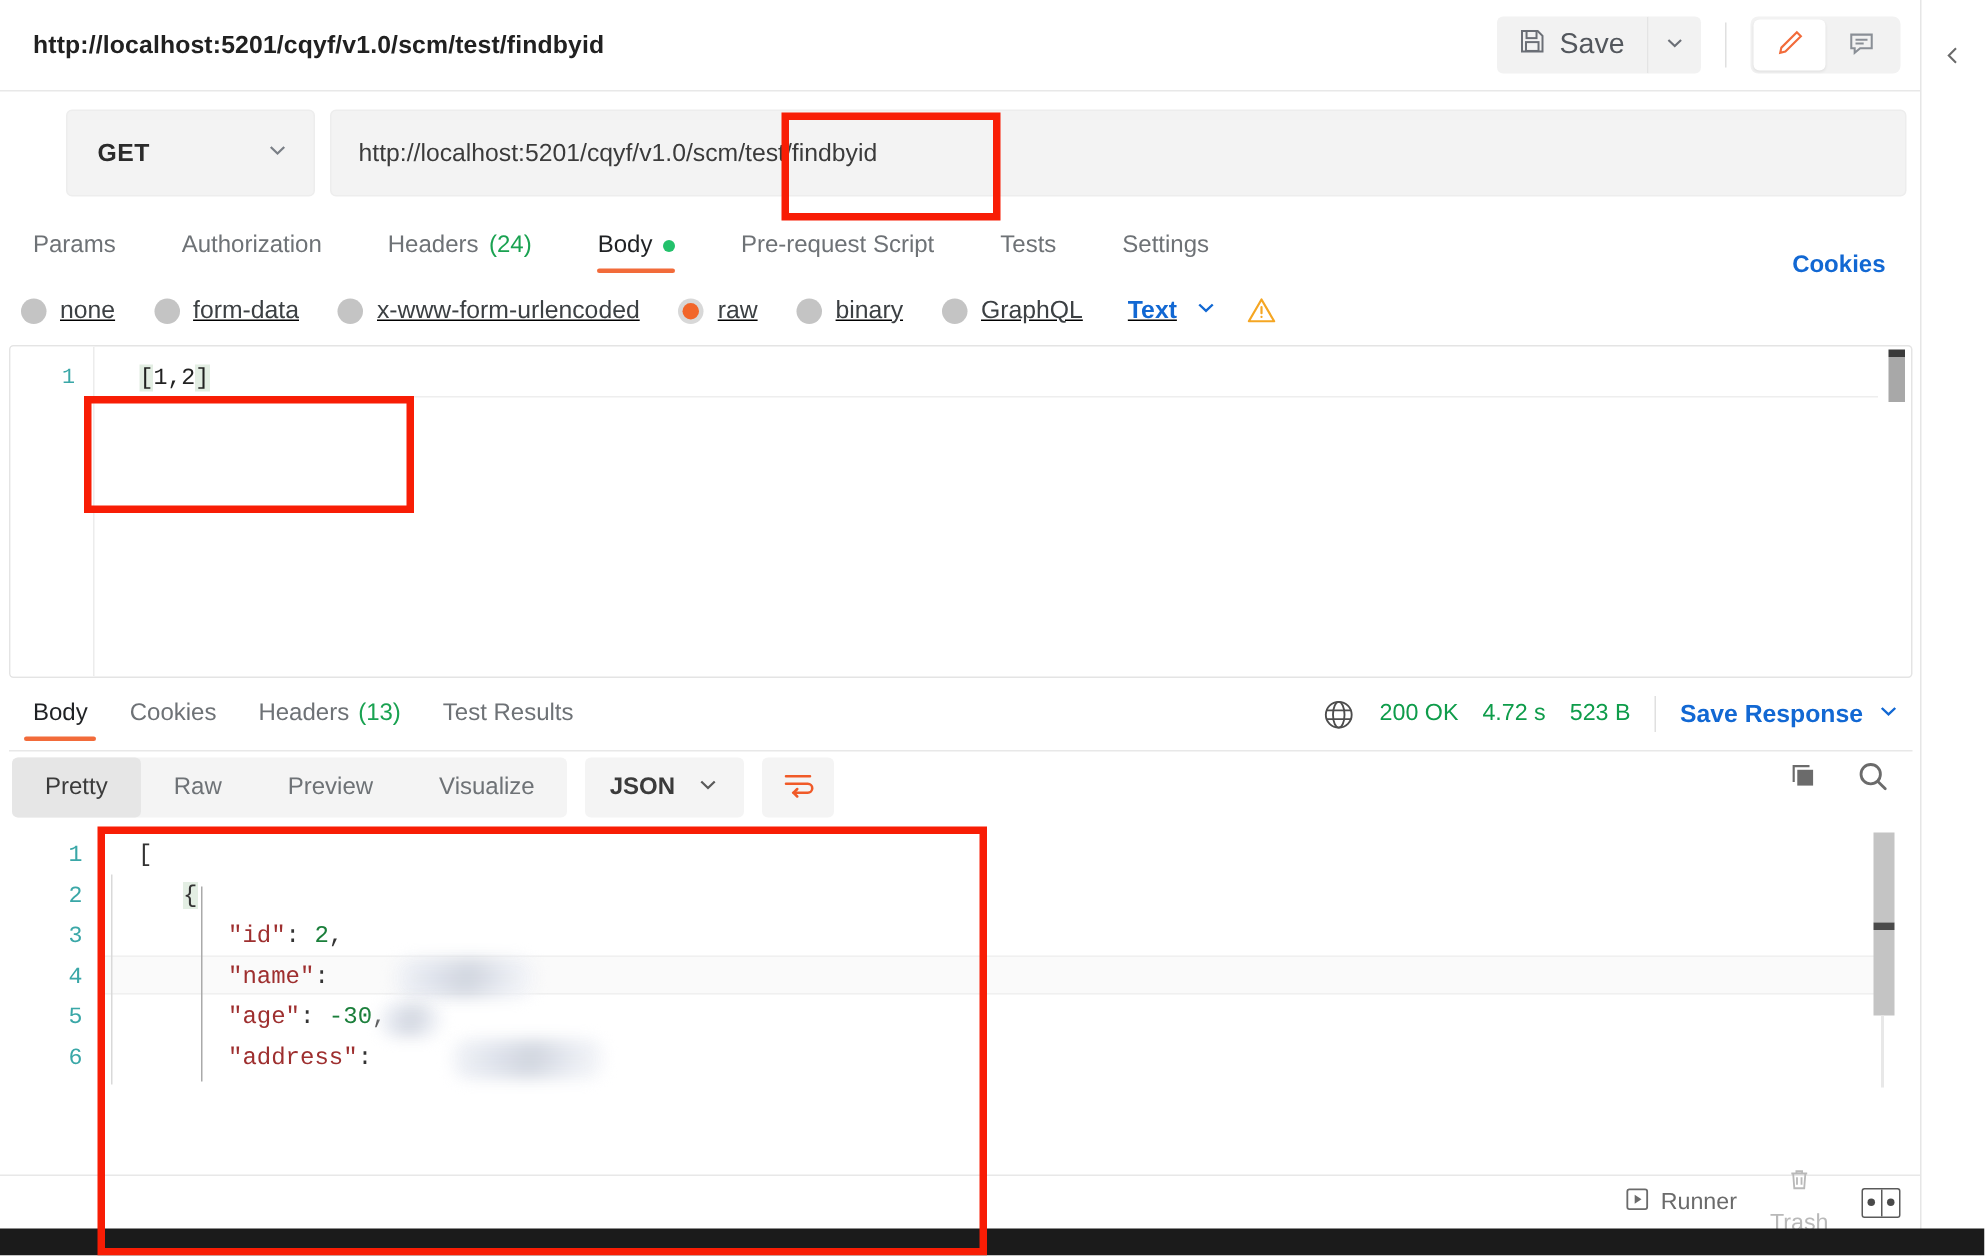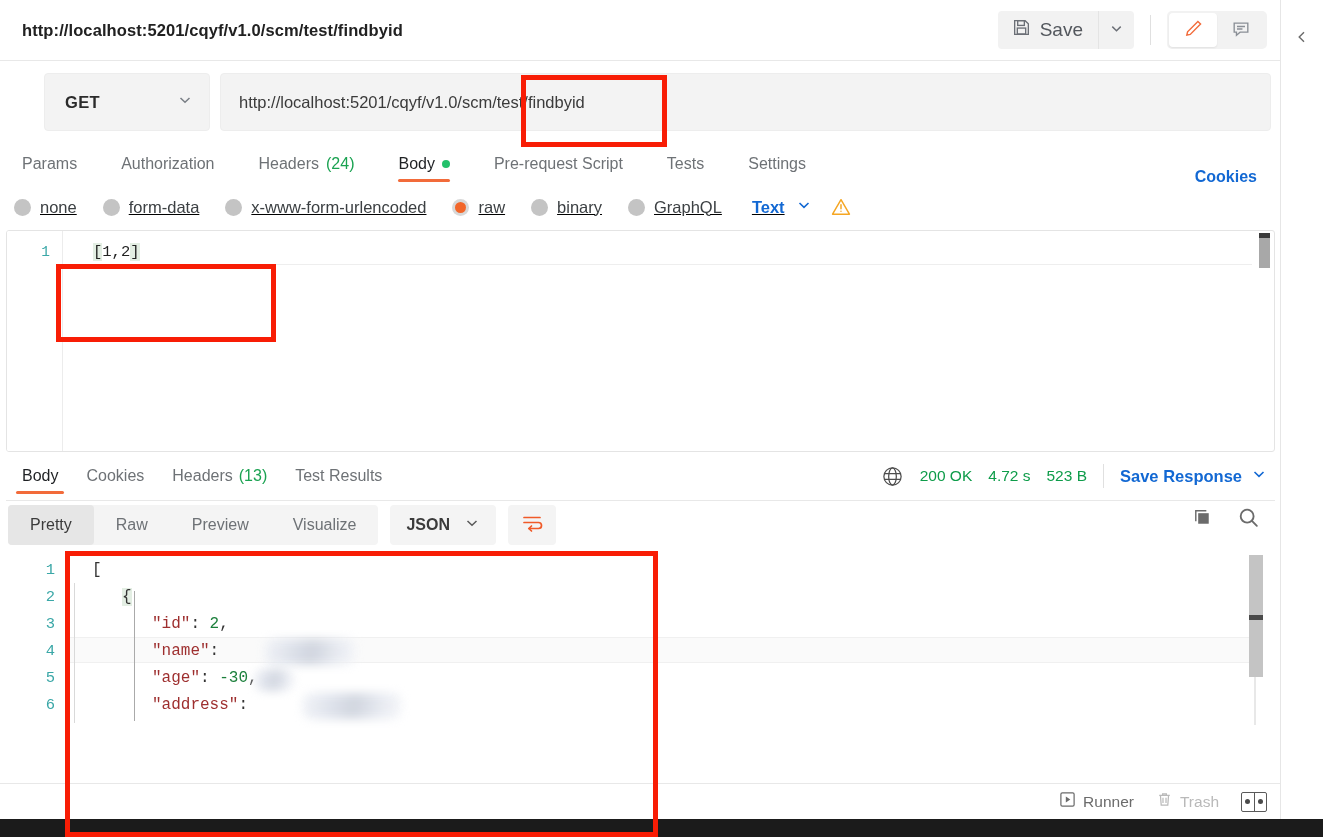--- a/index.html
+++ b/index.html
@@ -213,21 +213,21 @@
   .resp-scroll .t2 { position:absolute; top:65px; left:0; width:14px; height:57px; background:#c4c4c4; }
   .resp-scroll .track { position:absolute; top:122px; left:5px; width:2px; height:48px; background:#e8e8e8; }
 
   
   .statusbar {
     position:absolute; left:0; bottom:18px; width:1281px; height:36px;
     border-top:1px solid #e8e8e8; display:flex; align-items:center; justify-content:flex-end;
     padding-right:14px; gap:22px; background:#fff;
   }
   .sb-item { display:flex; align-items:center; gap:7px; font-size:15.5px; color:#6b6b6b; cursor:pointer; }
-  .sb-item.muted { color:#b9b9b9; }
+  .sb-item.muted { color:#b9b9b9;flex-direction:column; }
   .sb-layout { width:26px; height:20px; border:1.6px solid #5a5a5a; border-radius:2px; display:flex; cursor:pointer; }
   .sb-layout .half { flex:1; display:flex; align-items:center; justify-content:center; }
   .sb-layout .half:first-child { border-right:1.6px solid #5a5a5a; }
   .sb-layout .dot { width:5px; height:5px; background:#4a4a4a; border-radius:50%; }
   .bottom-dark { position:absolute; left:0; bottom:0; width:1323px; height:18px; background:#1b1b1b; }
 
   
   .anno { position:absolute; border:5px solid #f81d05; pointer-events:none; z-index:60; }
 </style>
 </head>

